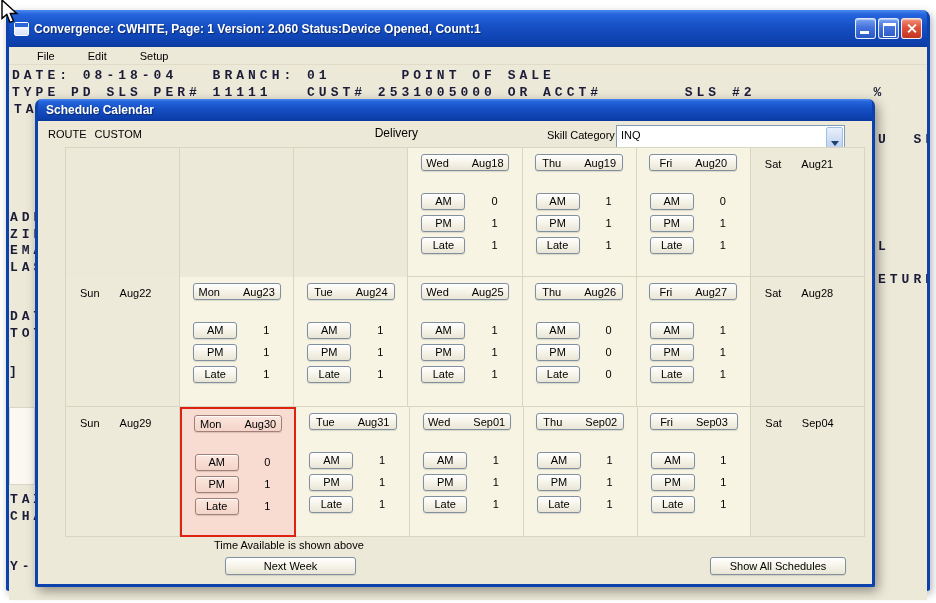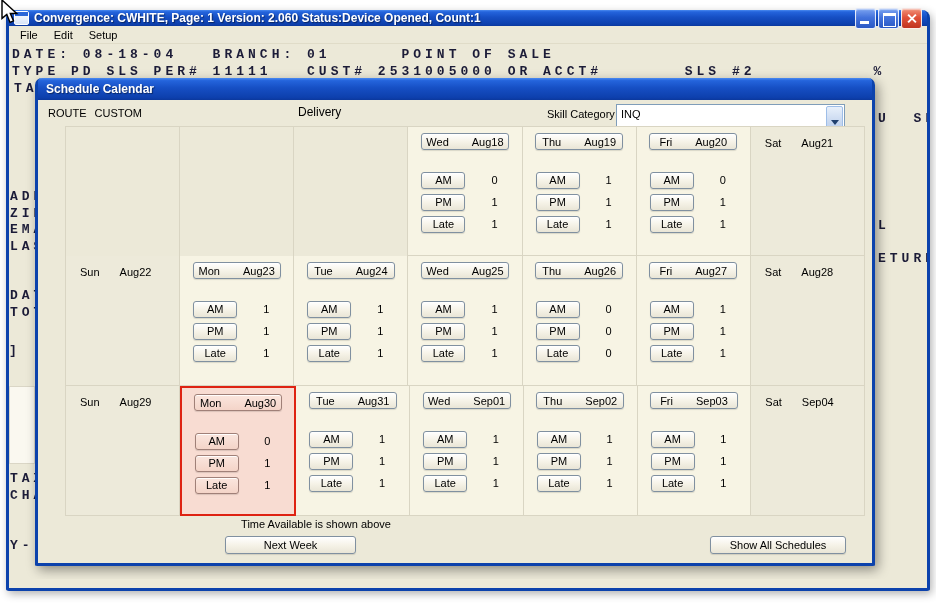--- a/index.html
+++ b/index.html
@@ -13,59 +13,59 @@
   .window {
     position:absolute; left:6px; top:10px; width:924px; height:581px;
     border:3px solid var(--frame-blue,#0C42AC); border-top:none;
     border-radius:8px 8px 3px 3px; background:var(--client-bg,#ECE9D8);
     box-shadow:2px 3px 8px rgba(0,0,0,.3);
   }
   .blue-grad {
     background:linear-gradient(180deg,#4A8AF0 0%,#2464DC 12%,#164FC4 45%,#0D3FAC 90%,#0B389C 100%);
   }
   .titlebar {
-    height:16px; border-radius:5px 5px 0 0; display:flex; align-items:center;
+    height:37px; border-radius:5px 5px 0 0; display:flex; align-items:center;
     gap:5px; padding:0 5px;
   }
   .app-icon { width:15px; height:14px; background:linear-gradient(180deg,#FFFFFF,#D8E4F8); border:1px solid #fff; border-radius:2px; position:relative; flex:0 0 auto; }
   .app-icon::before { content:""; position:absolute; left:0; right:0; top:0; height:4px; background:#2A66D8; }
   .win-title { color:#fff; font-size:12px; font-weight:bold; text-shadow:1px 1px 1px rgba(0,0,0,.45); white-space:nowrap; overflow:hidden; flex:1 1 auto; }
   .controls { display:flex; gap:2px; flex:0 0 auto; }
   .tb-btn { width:21px; height:21px; border-radius:3px; border:1px solid rgba(255,255,255,.85); position:relative;
     background:linear-gradient(180deg,#7AA2F0 0%,#4372DC 45%,#2A58C4 100%); box-shadow:inset 0 1px 1px rgba(255,255,255,.5); cursor:pointer; }
   .tb-btn.tb-close { background:linear-gradient(180deg,#F09078 0%,#E05038 45%,#C03420 100%); }
   .tb-min::after { content:""; position:absolute; left:4px; bottom:4px; width:9px; height:3px; background:#fff; }
   .tb-max::after { content:""; position:absolute; left:4px; top:4px; width:11px; height:10px; border:1px solid #fff; border-top:3px solid #fff; }
   .tb-close::before, .tb-close::after { content:""; position:absolute; left:9px; top:4px; width:2px; height:11px; background:#fff; }
   .tb-close::before { transform:rotate(45deg); }
   .tb-close::after { transform:rotate(-45deg); }
 
   .menubar { height:18px; background:var(--client-bg,#ECE9D8); display:flex; align-items:center; padding-left:3px; font-size:11px; border-bottom:1px solid #E0DCC8; }
-  .menu-item { padding:2px 8px; cursor:default; }
+  .menu-item { padding:2px 8px; cursor:default;margin-left:17px; }
 
   .client { position:relative; height:535px; background:var(--client-bg,#ECE9D8); overflow:hidden; }
 
   
   .bg-text { position:absolute; font-family:"Liberation Mono", monospace; font-weight:bold; font-size:13px;
     letter-spacing:4px; color:var(--form-text,#1C1C38); white-space:pre; }
   .bg-field { position:absolute; background:#FAF8F0; border:1px solid #DAD6C6; }
 
   
   .dialog {
     position:absolute; left:26px; top:34px; width:840px; height:488px;
     border:3px solid var(--frame-blue,#0C42AC); border-top:none;
     border-radius:7px 7px 2px 2px; background:var(--client-bg,#ECE9D8);
     box-shadow:3px 4px 12px rgba(0,0,0,.4); z-index:10;
   }
   .dlg-titlebar { height:22px; border-radius:4px 4px 0 0; color:#fff; font-size:12px; font-weight:bold;
     display:flex; align-items:center; padding:0 8px; text-shadow:1px 1px 1px rgba(0,0,0,.45); }
   .dlg-body { position:relative; height:460px; font-size:11px; }
 
   .hdr-route { position:absolute; left:10px; top:7px; display:flex; gap:8px; font-size:11px; }
-  .hdr-delivery { position:absolute; left:260px; top:5px; width:120px; text-align:left; font-size:12px; }
+  .hdr-delivery { position:absolute; left:260px; top:5px; width:120px; text-align:right; font-size:12px; }
   .hdr-skill-label { position:absolute; left:509px; top:8px; font-size:11px;text-align:right; }
   .combo { position:absolute; left:578px; top:4px; width:229px; height:36px; background:#fff; border:1px solid #7F9DB9; cursor:pointer; }
   .combo-code { position:absolute; left:4px; top:3px; }
   .combo-name { position:absolute; left:42px; top:3px;margin-top:20px; }
   .combo-arrow { position:absolute; right:1px; top:1px; bottom:1px; width:17px;
     background:linear-gradient(180deg,#E8F0FB,#C8D8F0 50%,#AFC8EC); border:1px solid #9EBEE8; border-radius:2px;
     display:flex; align-items:center; justify-content:center; }
   .arr { width:0; height:0; border-left:4px solid transparent; border-right:4px solid transparent; border-top:5px solid #20406E; }
 
   
@@ -87,21 +87,21 @@
   .slot-row { height:22px; display:flex; align-items:center; justify-content:space-between; padding:0 24px 0 13px; }
   .slot-btn { width:44px; height:17px; }
   .count { font-size:11px; color:#000; }
 
   .xpbtn { font-family:"Liberation Sans", sans-serif; font-size:11px; color:#000;
     border:1px solid #8090A0; border-radius:3px;
     background:linear-gradient(180deg,#FFFFFF 0%,#F6F3E8 50%,#E9E5D6 100%);
     box-shadow:inset 0 1px 0 rgba(255,255,255,.9), 0 1px 1px rgba(0,0,0,.12); cursor:pointer; }
   .selected .xpbtn { background:linear-gradient(180deg,#FBE6DE 0%,#F4D4C8 100%); border-color:#A08078; }
 
-  .note { position:absolute; left:188px; top:418px; width:180px; text-align:center; font-size:11px; }
+  .note { position:absolute; left:176px; top:418px; width:180px; font-size:11px; }
   .btn-nextweek { position:absolute; left:187px; top:436px; width:131px; height:18px; }
   .btn-close { position:absolute; left:510px; top:436px; width:150px; height:18px; color:#5A6A7A;
     box-shadow:inset 0 0 0 2px #AECBF5; border-color:#4A74C8;margin-top:47px; }
   .btn-showall { position:absolute; left:672px; top:436px; width:136px; height:18px; }
 </style>
 </head>
 <body>
 
 <div class="page">
 

